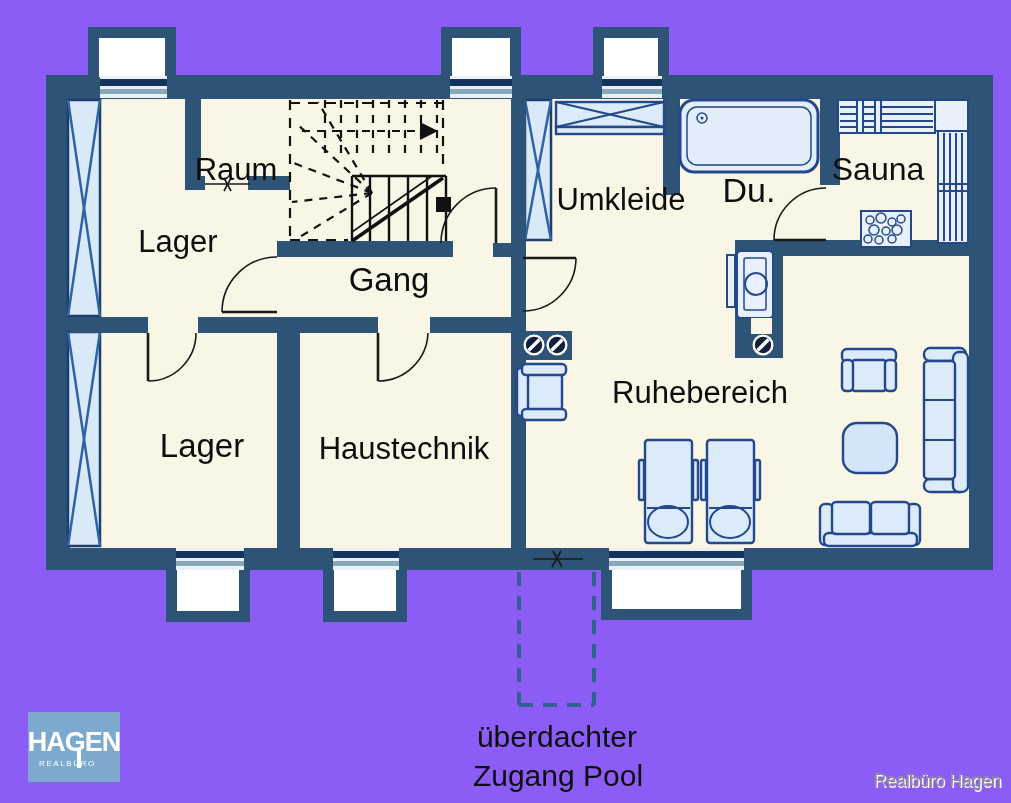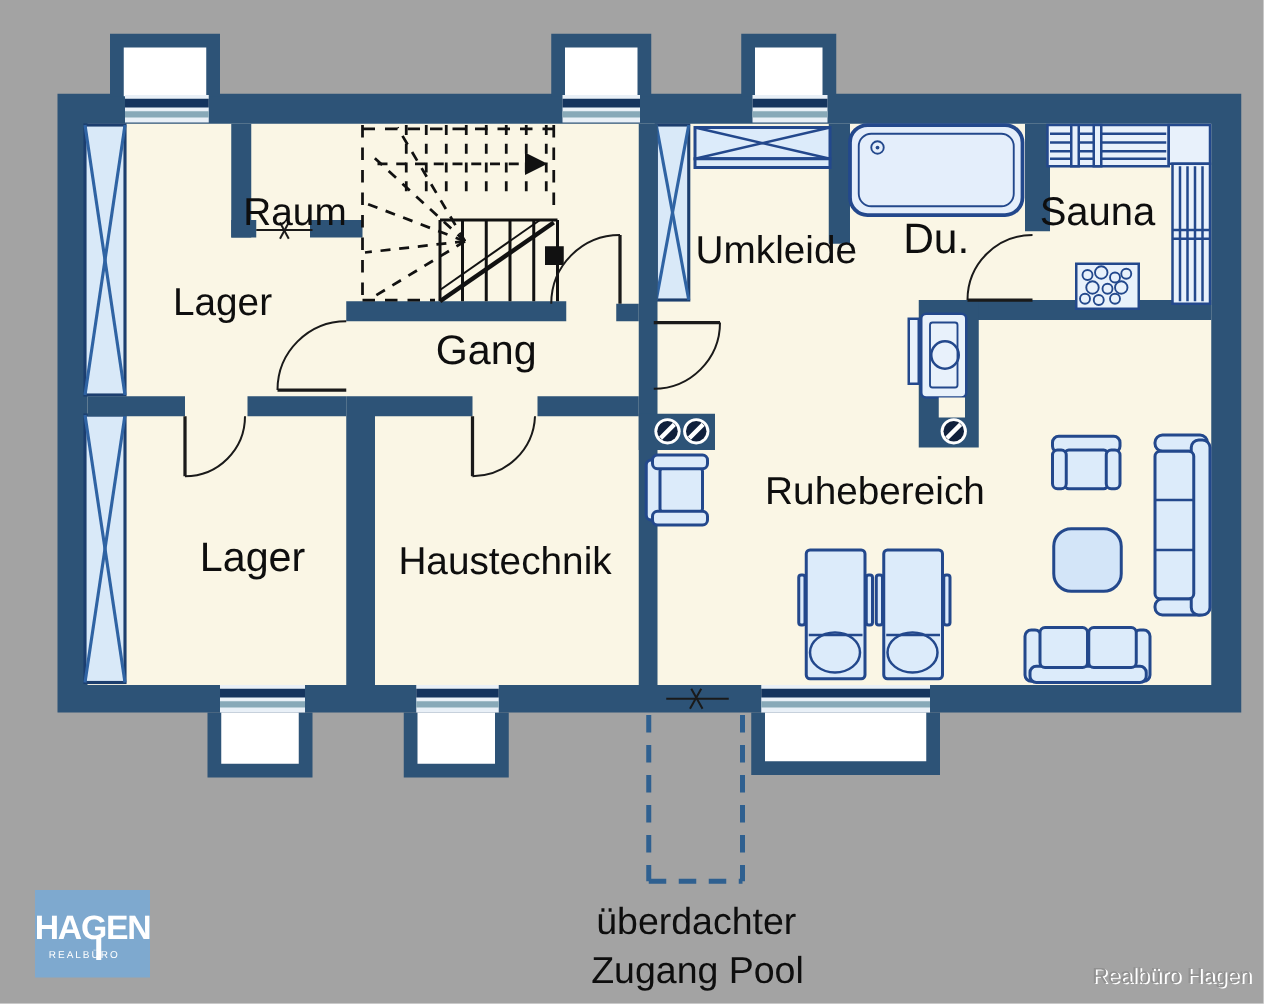--- a/index.html
+++ b/index.html
@@ -1,16 +1,16 @@
 <!DOCTYPE html>
 <html style="--wall: #2d5377; --floor: #faf6e5; --furn-fill: #dcebfa; --furn-stroke: #23488c; --window-fill: #d9e9f8; --window-navy: #14345e; --window-teal: #88a9b8; --xline: #2f63a3; --dash-blue: #2f6090; --logo-bg: #7ea9cf; --label: #0e0e0e; --watermark: #909090; --door: #1a1a1a; --stair: #111111;"><head>
 <meta charset="utf-8">
 <style>
   html,body{margin:0;padding:0;background:#ffffff;}
-  #stage{position:relative;width:1011px;height:803px;background:#a3a3a3;overflow:hidden;
+  #stage{position:relative;width:1011px;height:803px;background:#8b5cf6;overflow:hidden;
          font-family:"Liberation Sans",sans-serif;}
   svg{position:absolute;left:0;top:0;}
   .wall{fill:var(--wall,#2d5377);}
   .floorrect{fill:var(--floor,#faf6e5);}
   .whitefill{fill:#ffffff;}
   .win-base{fill:#e9f0f7;}
   .win-navy{fill:var(--window-navy,#14345e);}
   .win-teal{fill:var(--window-teal,#88a9b8);}
   .xcol{fill:var(--window-fill,#d9e9f8);stroke:#1c3e6e;stroke-width:2.5;}
   .xline{stroke:var(--xline,#2f63a3);stroke-width:2.5;}

